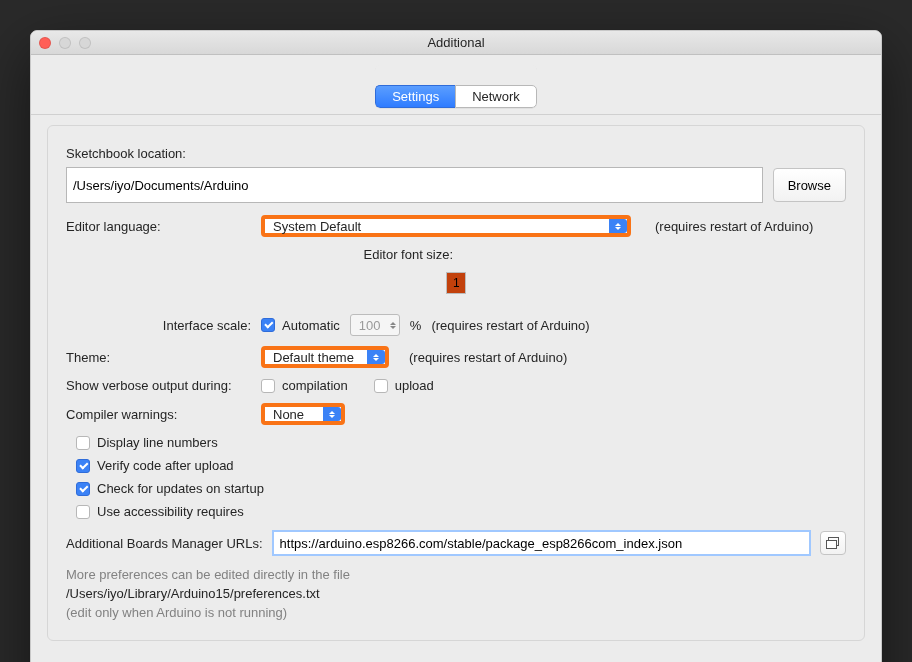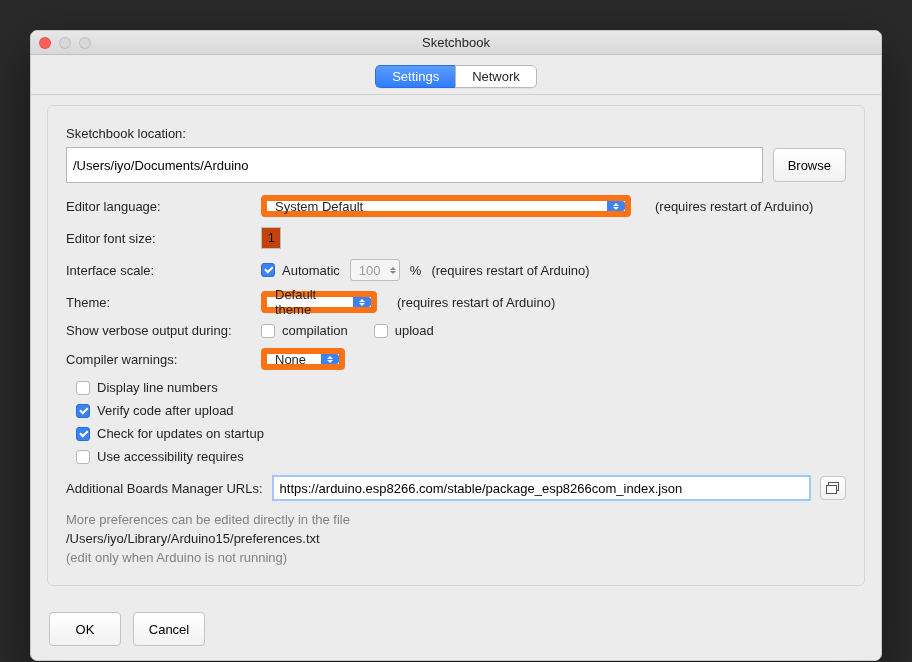--- a/index.html
+++ b/index.html
@@ -49,20 +49,21 @@
     border-radius: 5px;
     overflow: hidden;
     box-shadow: 0 0.5px 0 rgba(0,0,0,0.1);
   }
   .segmented .seg {
     padding: 3px 16px;
     font-size: 13px;
     border: 1px solid #b8b8b8;
     background: #fff;
     cursor: default;
+    margin-top: 20px;
   }
   .segmented .seg:first-child { border-radius: 5px 0 0 5px; border-right: none; }
   .segmented .seg:last-child { border-radius: 0 5px 5px 0; }
   .segmented .seg.active {
     background: #3b82f6;
     background: linear-gradient(#5b9eff, #2f7cff);
     color: #fff;
     border-color: #2f6cd9;
   }
   .content-outer { padding: 10px 16px 16px; }
@@ -98,21 +99,21 @@
     background: linear-gradient(#fff, #f2f2f2);
     border: 1px solid #c4c4c4;
     border-radius: 4px;
     font-size: 13px;
     cursor: default;
   }
   .select {
     display: inline-flex;
     align-items: center;
     background: #fff;
-    border: 6px solid #f97316;
+    border: 4px solid #f97316;
     border-radius: 4px;
     height: 22px;
     padding-left: 8px;
     font-size: 13px;
     position: relative;
   }
   .select-text { flex: 1; }
   .select-arrows {
     width: 18px;
     height: 100%;
@@ -223,21 +224,21 @@
 <body>
 
 <div class="window">
 
   <div class="titlebar">
     <div class="traffic-lights">
       <div class="dot close"></div>
       <div class="dot"></div>
       <div class="dot"></div>
     </div>
-    <div class="titlebar-title">Sketchbook</div>
+    <div class="titlebar-title">Additional</div>
   </div>
 
   <div class="tabbar">
     <div class="segmented">
       <div class="seg active">Settings</div>
       <div class="seg">Network</div>
     </div>
   </div>
 
   <div class="content-outer">
@@ -253,45 +254,45 @@
 
       <div class="row" style="margin-top:12px;">
         <span class="label field-label">Editor language:</span>
         <div class="select" style="width:370px;">
           <span class="select-text">System Default</span>
           <span class="select-arrows"></span>
         </div>
         <span class="hint" style="margin-left:14px;">(requires restart of Arduino)</span>
       </div>
 
-      <div class="row" style="margin-top:10px;">
+      <div class="row" style="margin-top:10px;flex-direction:column;">
         <span class="label field-label">Editor font size:</span>
         <input type="text" class="small" value="12" style="">
       </div>
 
-      <div class="row" style="margin-top:10px;">
+      <div class="row" style="margin-top:20px;text-align:right;">
         <span class="label field-label">Interface scale:</span>
         <span class="cb-row">
           <span class="checkbox checked"></span>
           <span>Automatic</span>
         </span>
         <span class="spinner">
           <span>100</span>
           <span class="spinner-arrows">
               <span></span>
               <span></span>
             </span>
         </span>
         <span>%</span>
         <span class="hint">(requires restart of Arduino)</span>
       </div>
 
       <div class="row" style="margin-top:10px;">
         <span class="label field-label">Theme:</span>
-        <div class="select" style="width:116px;">
+        <div class="select" style="width:128px;">
           <span class="select-text">Default theme</span>
           <span class="select-arrows"></span>
         </div>
         <span class="hint" style="margin-left:10px;">(requires restart of Arduino)</span>
       </div>
 
       <div class="row" style="margin-top:10px;">
         <span class="label field-label">Show verbose output during:</span>
         <span class="cb-row">
           <span class="checkbox"></span>

